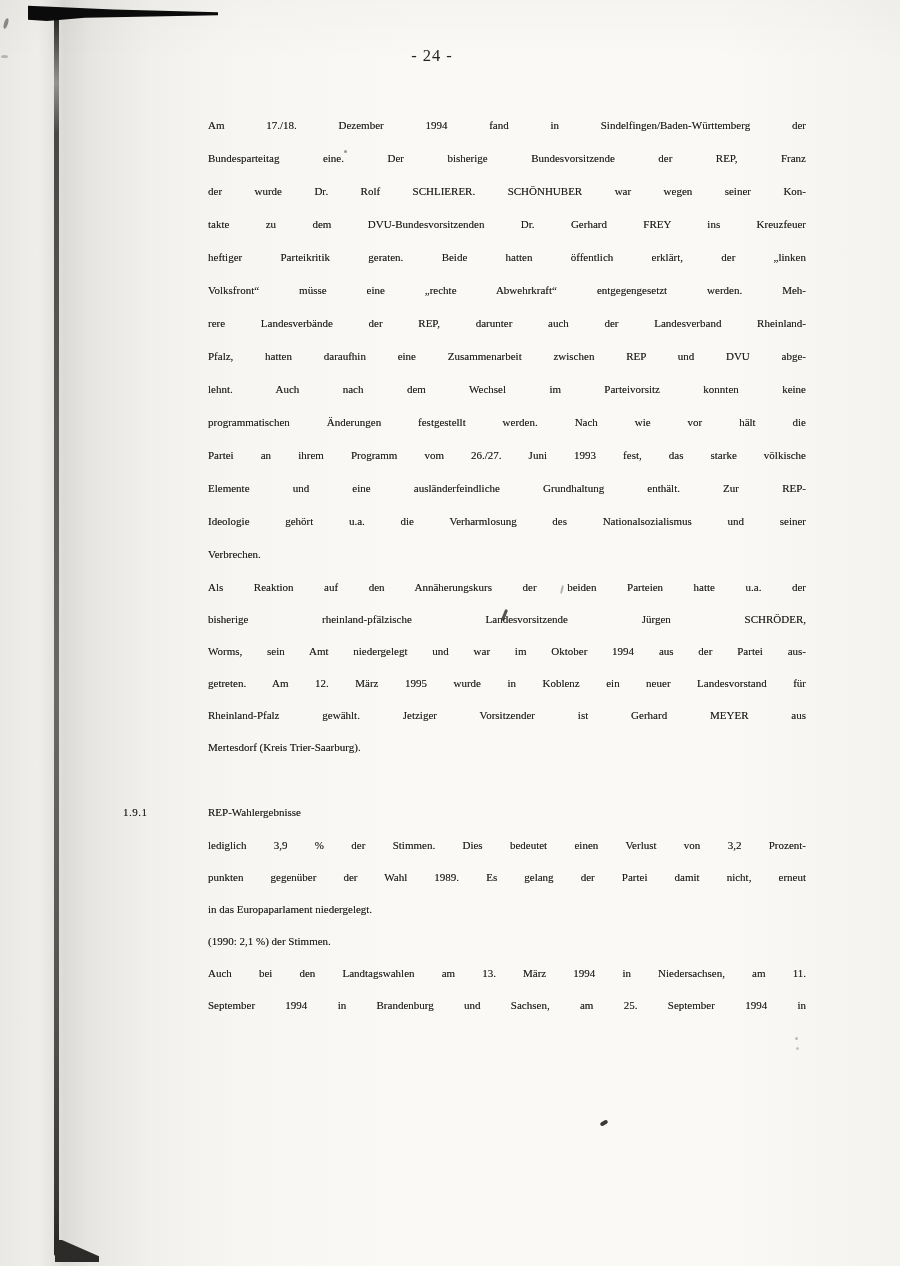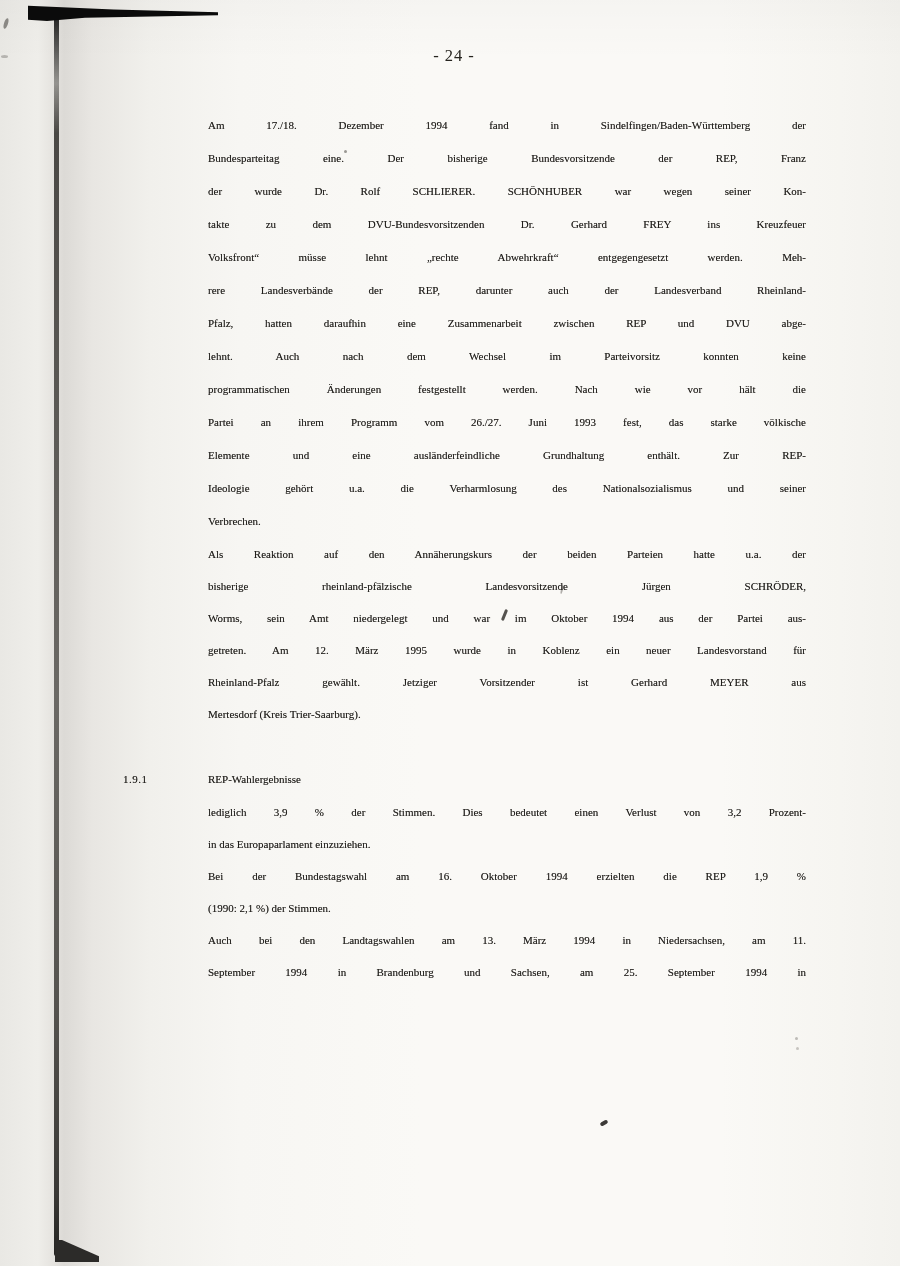--- a/index.html
+++ b/index.html
@@ -64,21 +64,21 @@
   .speck.s3 { left: 344px; top: 150px; width: 3px; height: 3px;  background: #9a9894; }
   .speck.s4 { left: 503px; top: 609px; width: 3px; height: 12px; transform: rotate(22deg); background: #55534f; border-radius: 2px; }
   .speck.s5 { left: 561px; top: 585px; width: 2px; height: 9px;  transform: rotate(14deg); background: #b0aeaa; }
   .speck.s6 { left: 600px; top: 1121px; width: 8px; height: 4px; transform: rotate(-28deg); background: #3c3a37; border-radius: 2px; }
   .speck.s7 { left: 795px; top: 1037px; width: 3px; height: 3px; background: #bdbbb7; }
   .speck.s8 { left: 796px; top: 1047px; width: 3px; height: 3px; background: #c6c4c0; }
 
   
   .page-number {
     position: absolute;
-    left: 374px; top: 46px;
+    left: 352px; top: 46px;
     width: 160px;
     text-align: center;
     font-size: 16.5px;
     letter-spacing: 1px;
     color: #26241f;
   }
   .content {
     position: absolute;
     left: 208px; top: 109px;
     width: 598px;
@@ -122,21 +122,22 @@
 
   <div class="page-number">- 24 -</div>
 
   <div class="content">
 
     <div class="para p1">
         <div class="line just">Am 17./18. Dezember 1994 fand in Sindelfingen/Baden-Württemberg der</div>
         <div class="line just">Bundesparteitag eine. Der bisherige Bundesvorsitzende der REP, Franz</div>
         <div class="line just">der wurde Dr. Rolf SCHLIERER. SCHÖNHUBER war wegen seiner Kon-</div>
         <div class="line just">takte zu dem DVU-Bundesvorsitzenden Dr. Gerhard FREY ins Kreuzfeuer</div>
-        <div class="line just">Volksfront“ müsse lehnt „rechte Abwehrkraft“ entgegengesetzt werden. Meh-</div>
+        <div class="line just">heftiger Parteikritik geraten. Beide hatten öffentlich erklärt, der „linken</div>
+        <div class="line just">Volksfront“ müsse eine „rechte Abwehrkraft“ entgegengesetzt werden. Meh-</div>
         <div class="line just">rere Landesverbände der REP, darunter auch der Landesverband Rheinland-</div>
         <div class="line just">Pfalz, hatten daraufhin eine Zusammenarbeit zwischen REP und DVU abge-</div>
         <div class="line just">lehnt. Auch nach dem Wechsel im Parteivorsitz konnten keine</div>
         <div class="line just">programmatischen Änderungen festgestellt werden. Nach wie vor hält die</div>
         <div class="line just">Partei an ihrem Programm vom 26./27. Juni 1993 fest, das starke völkische</div>
         <div class="line just">Elemente und eine ausländerfeindliche Grundhaltung enthält. Zur REP-</div>
         <div class="line just">Ideologie gehört u.a. die Verharmlosung des Nationalsozialismus und seiner</div>
         <div class="line">Verbrechen.</div>
       </div>
 
@@ -149,21 +150,21 @@
         <div class="line">Mertesdorf (Kreis Trier-Saarburg).</div>
       </div>
 
     <div class="section-row">
       <span class="section-number">1.9.1</span>
       <span class="section-heading">REP-Wahlergebnisse</span>
     </div>
 
     <div class="para p3">
         <div class="line just">lediglich 3,9 % der Stimmen. Dies bedeutet einen Verlust von 3,2 Prozent-</div>
-        <div class="line">in das Europaparlament einzuziehen.</div>
-        <div class="line just">Bei der Bundestagswahl am 16. Oktober 1994 erzielten die REP 1,9 %</div>
+        <div class="line just">punkten gegenüber der Wahl 1989. Es gelang der Partei damit nicht, erneut</div>
+        <div class="line">in das Europaparlament niedergelegt.</div>
         <div class="line">(1990: 2,1 %) der Stimmen.</div>
         <div class="line just">Auch bei den Landtagswahlen am 13. März 1994 in Niedersachsen, am 11.</div>
         <div class="line just">September 1994 in Brandenburg und Sachsen, am 25. September 1994 in</div>
       </div>
 
   </div>
 </div>
 
 </body></html>

